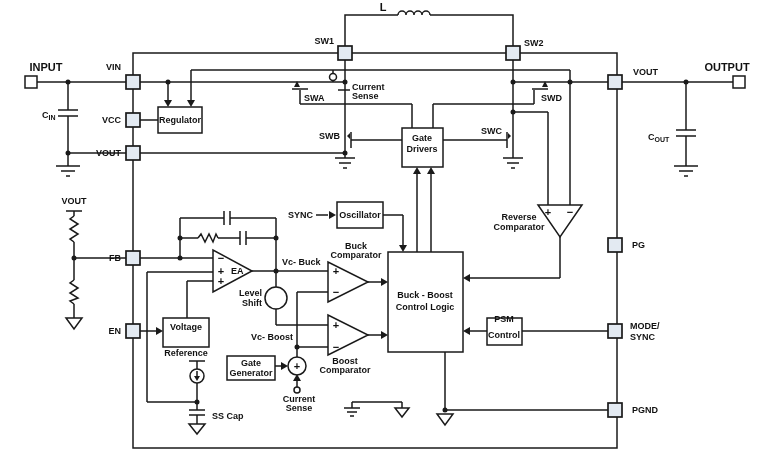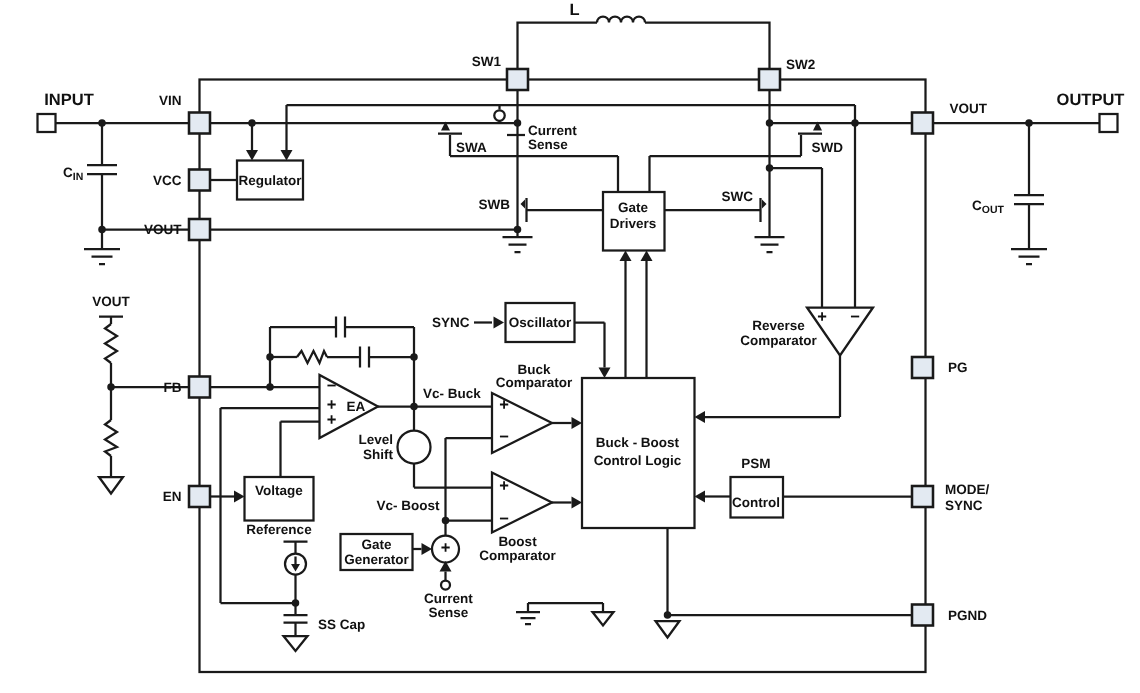--- a/index.html
+++ b/index.html
@@ -266,21 +266,21 @@
 <div class="lbl c" style="left:74px;top:196px">VOUT</div>
 <div class="lbl" style="left:212px;top:411px">SS Cap</div>
 
 <div class="lbl c" style="left:180px;top:115px">Regulator</div>
 <div class="lbl c" style="left:360px;top:210px">Oscillator</div>
 <div class="lbl r" style="left:313px;top:210px">SYNC</div>
 <div class="lbl c" style="left:422px;top:133px">Gate</div>
 <div class="lbl c" style="left:422px;top:144px">Drivers</div>
 <div class="lbl c" style="left:425px;top:290px">Buck - Boost</div>
 <div class="lbl c" style="left:425px;top:302px">Control Logic</div>
-<div class="lbl c" style="left:504px;top:304px">PSM</div>
+<div class="lbl c" style="left:504px;top:314px">PSM</div>
 <div class="lbl c" style="left:504px;top:330px">Control</div>
 <div class="lbl c" style="left:186px;top:322px">Voltage</div>
 <div class="lbl c" style="left:186px;top:348px">Reference</div>
 <div class="lbl c" style="left:251px;top:358px">Gate</div>
 <div class="lbl c" style="left:251px;top:368px">Generator</div>
 <div class="lbl r" style="left:262px;top:288px">Level</div>
 <div class="lbl r" style="left:262px;top:298px">Shift</div>
 <div class="lbl" style="left:231px;top:266px">EA</div>
 
 <div class="lbl" style="left:304px;top:93px">SWA</div>

